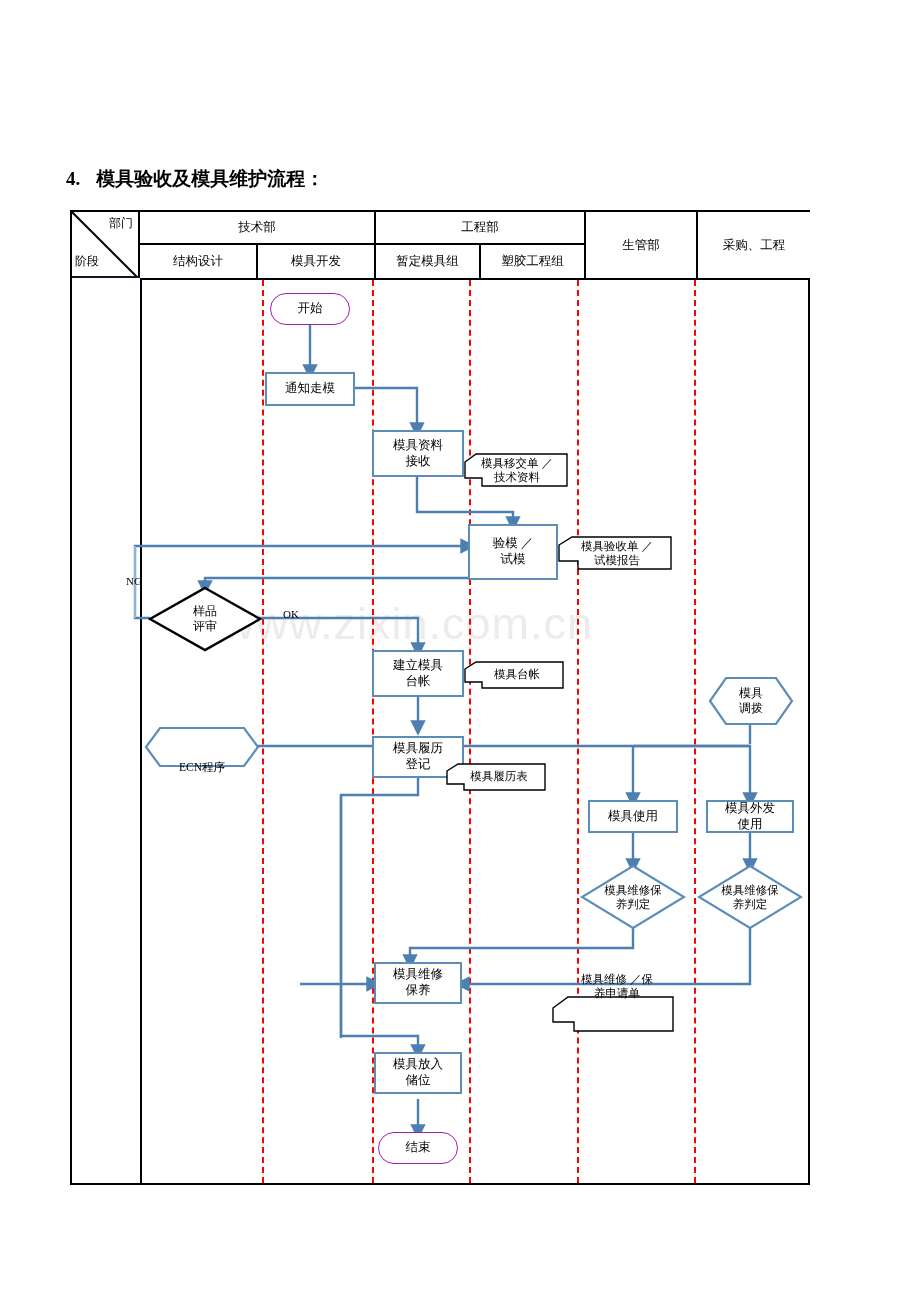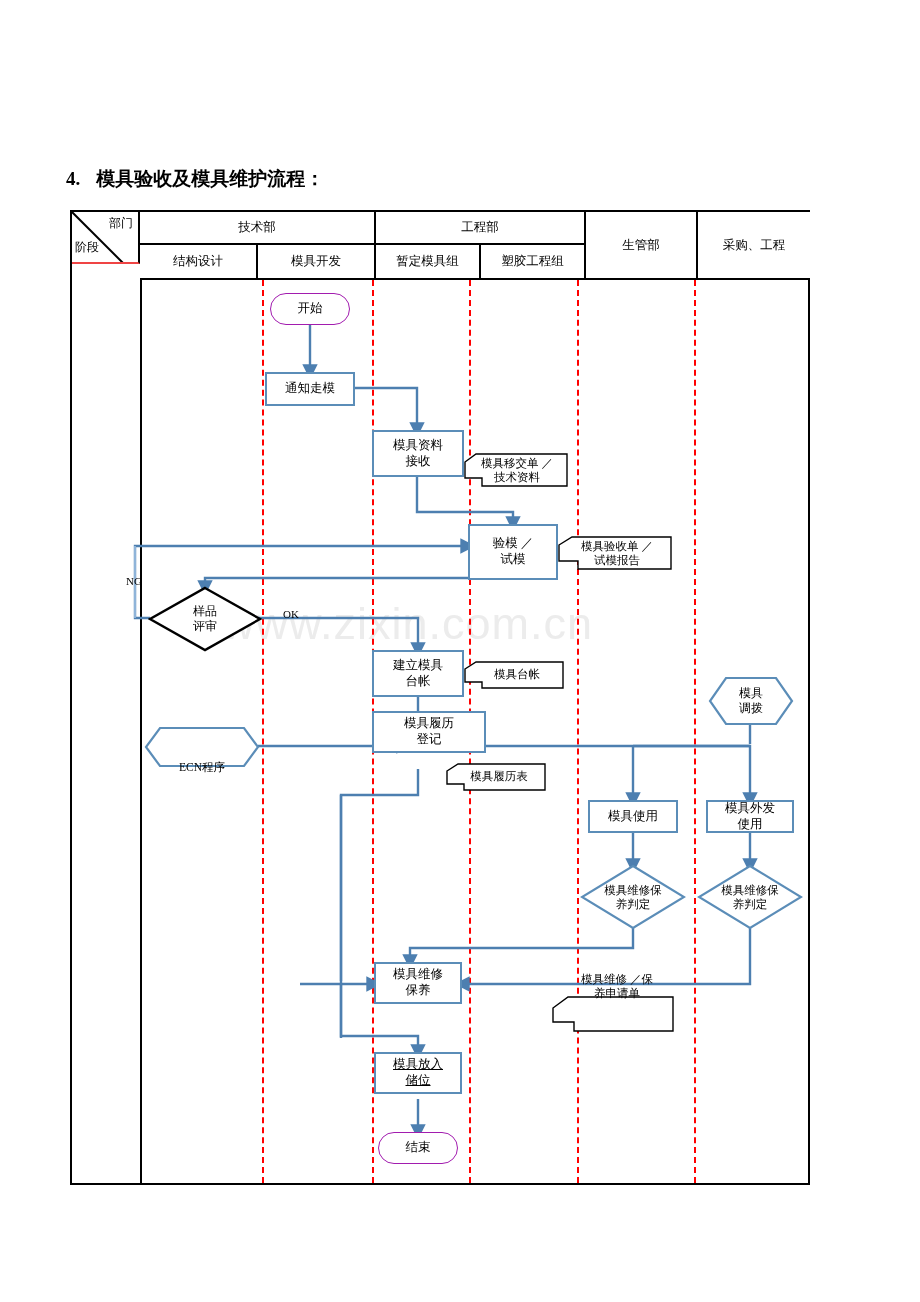--- a/index.html
+++ b/index.html
@@ -33,22 +33,22 @@
     border-bottom:2px solid #000;
     display:flex; align-items:center; justify-content:center;
     font-size:12.5px; color:#000; text-align:center;
     line-height:1.2;
     background:#fff;
   }
   .hdr-cell.nb-r { border-right:none; }
 
   
   #corner-cell {
-    position:absolute; left:0; top:0; width:68px; height:52px;
-    border-right:2px solid #000; border-bottom:2px solid #ef4444;
+    position:absolute; left:0; top:0; width:68px; height:66px;
+    border-right:2px solid #000; border-bottom:2px solid #0f172a;
     overflow:hidden;
   }
   #corner-cell svg { position:absolute; left:0; top:0; }
   #corner-cell .lbl-dept {
     position:absolute; right:5px; top:3px; font-size:12px;
   }
   #corner-cell .lbl-stage {
     position:absolute; left:3px; bottom:6px; font-size:12px;
   }
 
@@ -235,21 +235,21 @@
 台帐</span>
   </div>
 
   <svg class="shape-svg" style="left:144px;top:726px;" width="116" height="42">
     <polygon points="16,2 100,2 114,21 100,40 16,40 2,21" fill="#ffffff" stroke="#5b8db8" stroke-width="2.2"></polygon>
   </svg>
   <div class="shape-label" style="left:144px;top:726px;width:116px;height:42px;">
     <span style="font-size:11.5px;margin-top:40px;">ECN程序</span>
   </div>
 
-  <div class="node proc" style="left:372px;top:711px;width:114px;height:42px;">
+  <div class="node proc" style="left:372px;top:736px;width:92px;height:42px;">
     <span style="white-space:pre-line;">模具履历
 登记</span>
   </div>
 
   <svg class="shape-svg" style="left:708px;top:676px;" width="86" height="50">
     <polygon points="18,2 68,2 84,25 68,48 18,48 2,25" fill="#ffffff" stroke="#5b8db8" stroke-width="2.2"></polygon>
   </svg>
   <div class="shape-label" style="left:708px;top:676px;width:86px;height:50px;">
     <span style="white-space:pre-line;font-size:12px;">模具
 调拨</span>
@@ -276,21 +276,21 @@
   <div class="shape-label" style="left:697px;top:864px;width:106px;height:66px;">
     <span style="white-space:pre-line;font-size:11.5px;">模具维修保
 养判定</span>
   </div>
 
   <div class="node proc" style="left:374px;top:962px;width:88px;height:42px;">
     <span style="white-space:pre-line;">模具维修
 保养</span>
   </div>
 
-  <div class="node proc" style="left:374px;top:1052px;width:88px;height:42px;text-decoration:underline;">
+  <div class="node proc" style="left:374px;top:1052px;width:88px;height:42px;">
     <span style="white-space:pre-line;">模具放入
 储位</span>
   </div>
 
   <div class="node term" style="left:378px;top:1132px;width:80px;height:32px;">结束</div>
 
   <svg class="shape-svg" style="left:464px;top:453px;" width="104" height="34">
     <path d="M1,9 L12,1 L103,1 L103,33 L18,33 L18,25 L1,25 Z" fill="#ffffff" stroke="#000000" stroke-width="1.4"></path>
   </svg>
   <div class="shape-label" style="left:466px;top:451px;width:102px;height:38px;">

